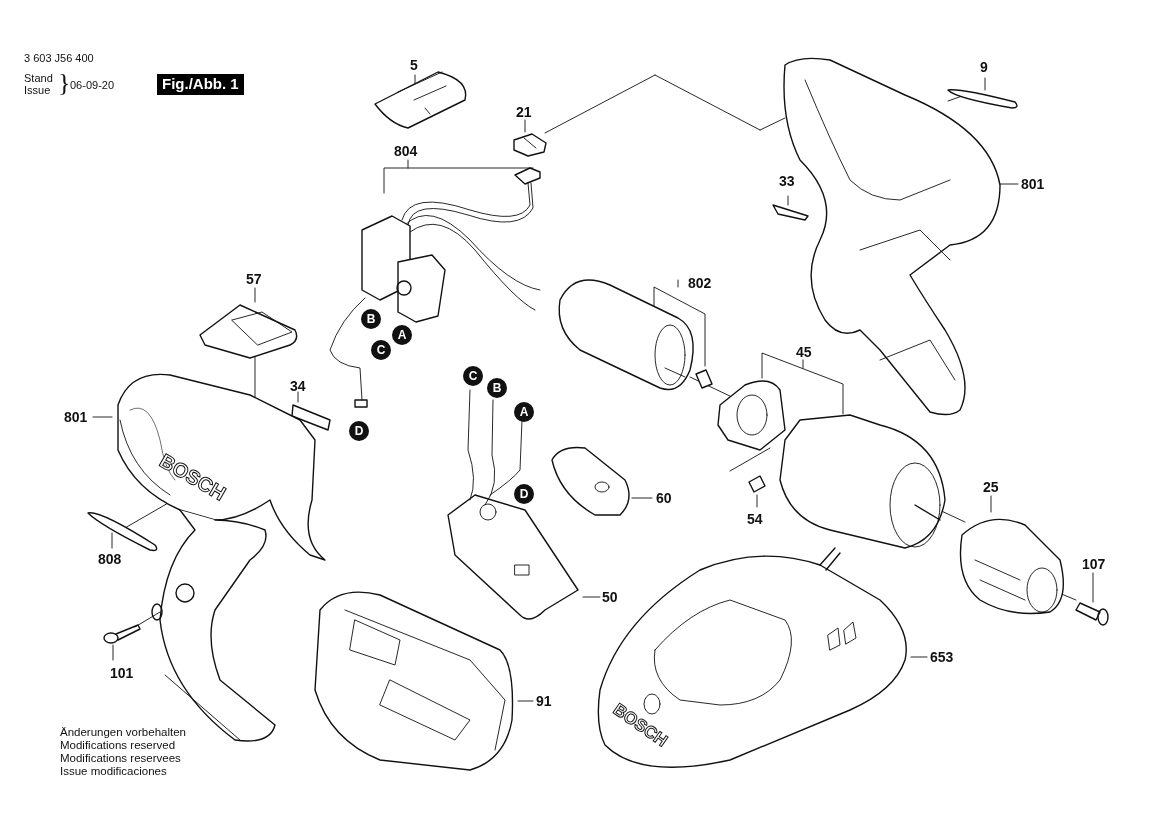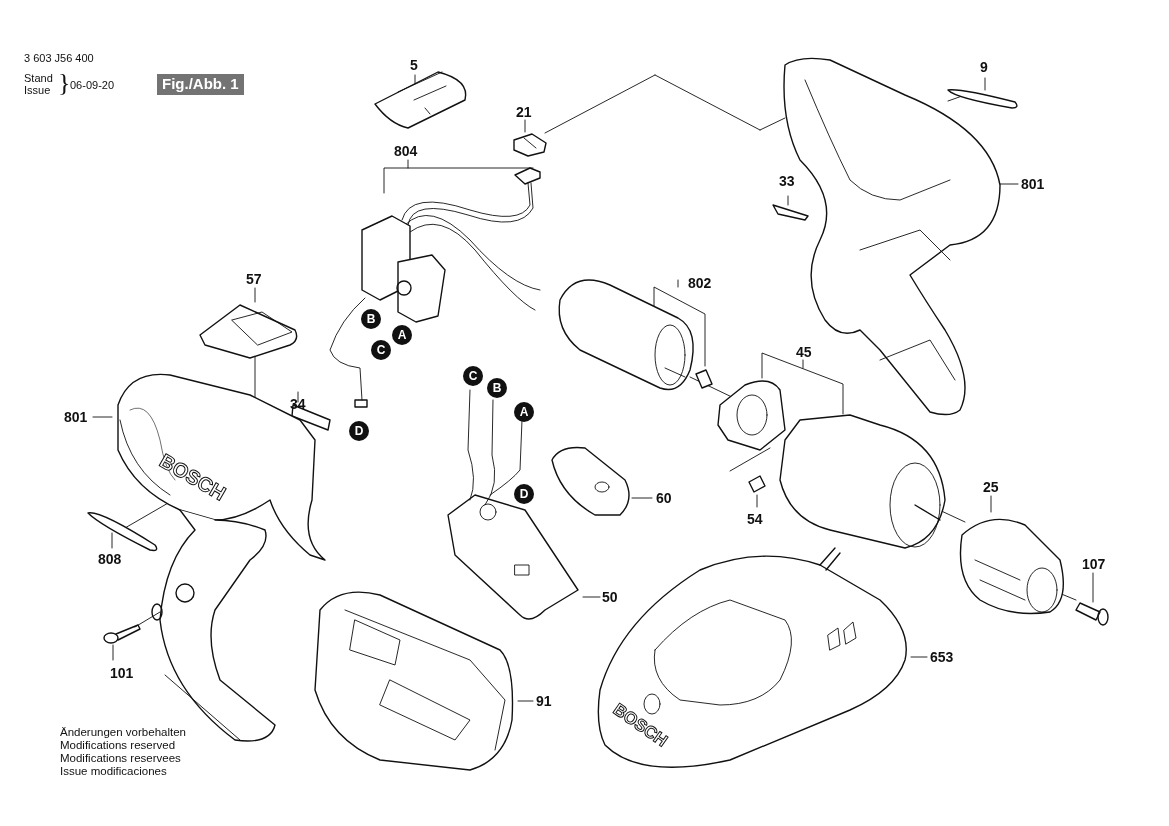--- a/index.html
+++ b/index.html
@@ -2,21 +2,21 @@
 <html><head>
 <meta charset="utf-8">
 <style>
   html, body { margin:0; padding:0; background:#ffffff; }
   body { width:1169px; height:826px; position:relative; overflow:hidden; font-family:"Liberation Sans", sans-serif; color:#111; }
   .abs { position:absolute; }
   .hdr-code { left:24px; top:52px; font-size:11px; }
   .stand { left:24px; top:72px; font-size:11px; line-height:12px; }
   .brace { left:58px; top:70px; font-size:26px; line-height:26px; font-family:"Liberation Serif", serif; }
   .issue-date { left:70px; top:79px; font-size:11px; }
-  .fig { left:157px; top:74px; background:#737373; color:#fff; font-weight:bold; font-size:15px; padding:1px 5px 2px 5px; line-height:18px; }
+  .fig { left:157px; top:74px; background:#000000; color:#fff; font-weight:bold; font-size:15px; padding:1px 5px 2px 5px; line-height:18px; }
   .footer { left:60px; top:726px; font-size:11.5px; line-height:13px; }
   .lbl { position:absolute; font-weight:bold; font-size:14px; line-height:14px; white-space:nowrap; }
   .wire-lbl { position:absolute; width:20px; height:20px; border-radius:50%; background:#111; color:#fff; font-weight:bold; font-size:12px; text-align:center; line-height:20px; }
   svg.art { position:absolute; left:0; top:0; }
   svg.art path, svg.art line, svg.art ellipse, svg.art rect, svg.art polyline, svg.art polygon, svg.art circle { fill:none; stroke:#111; stroke-width:1.4; stroke-linejoin:round; stroke-linecap:round; }
   svg.art .thin { stroke-width:0.9; }
   svg.art .fillw { fill:#fff; }
   svg.art .hatch { stroke:#333; stroke-width:0.7; }
   svg.art text { fill:#fff; stroke:#111; stroke-width:1; font-family:"Liberation Sans", sans-serif; font-weight:bold; }
 </style>
@@ -227,21 +227,21 @@
 <div class="wire-lbl" style="left:487px;top:378px;">B</div>
 <div class="wire-lbl" style="left:514px;top:402px;">A</div>
 <div class="wire-lbl" style="left:514px;top:484px;">D</div>
 
 <div class="lbl" style="left:410px;top:58px;">5</div>
 <div class="lbl" style="left:980px;top:60px;">9</div>
 <div class="lbl" style="left:516px;top:105px;">21</div>
 <div class="lbl" style="left:983px;top:480px;">25</div>
 <div class="lbl" style="left:246px;top:272px;">57</div>
 <div class="lbl" style="left:779px;top:174px;">33</div>
-<div class="lbl" style="left:290px;top:397px;text-align:center;">34</div>
+<div class="lbl" style="left:290px;top:379px;text-align:center;">34</div>
 <div class="lbl" style="left:796px;top:345px;">45</div>
 <div class="lbl" style="left:602px;top:590px;">50</div>
 <div class="lbl" style="left:747px;top:512px;">54</div>
 <div class="lbl" style="left:656px;top:491px;">60</div>
 <div class="lbl" style="left:536px;top:694px;">91</div>
 <div class="lbl" style="left:110px;top:666px;">101</div>
 <div class="lbl" style="left:1082px;top:557px;">107</div>
 <div class="lbl" style="left:930px;top:650px;">653</div>
 <div class="lbl" style="left:64px;top:410px;">801</div>
 <div class="lbl" style="left:1021px;top:177px;">801</div>

